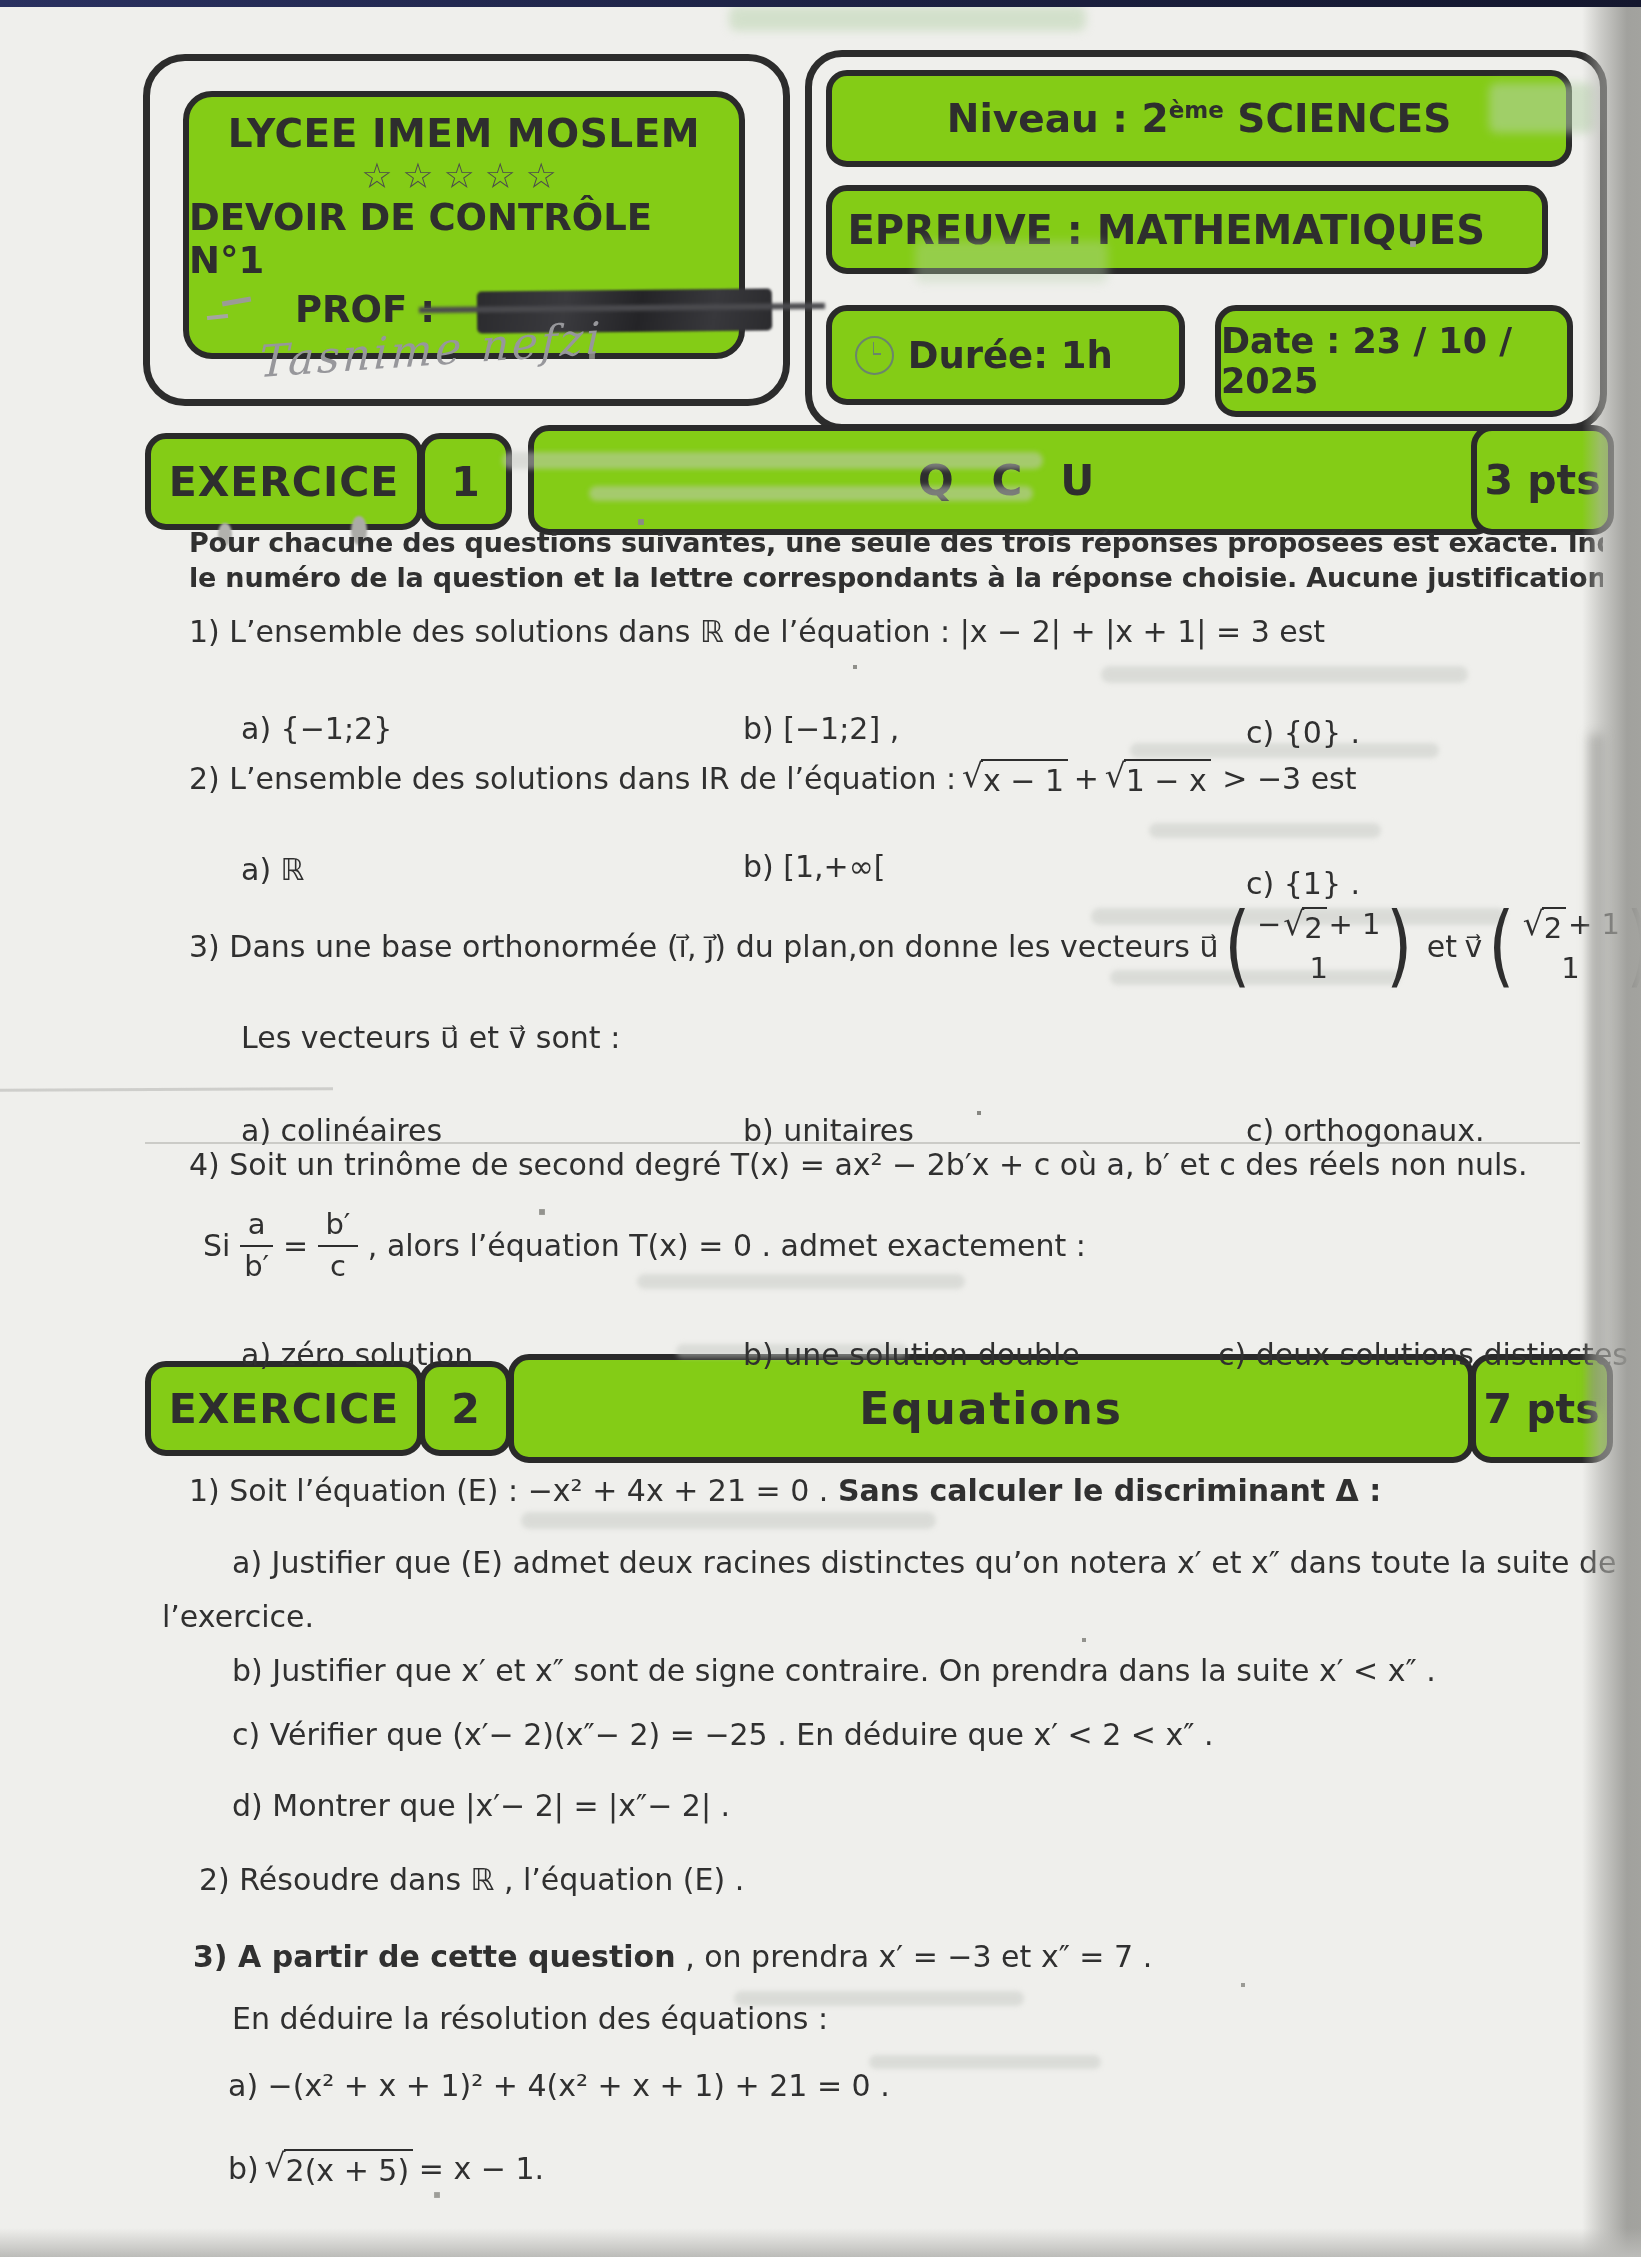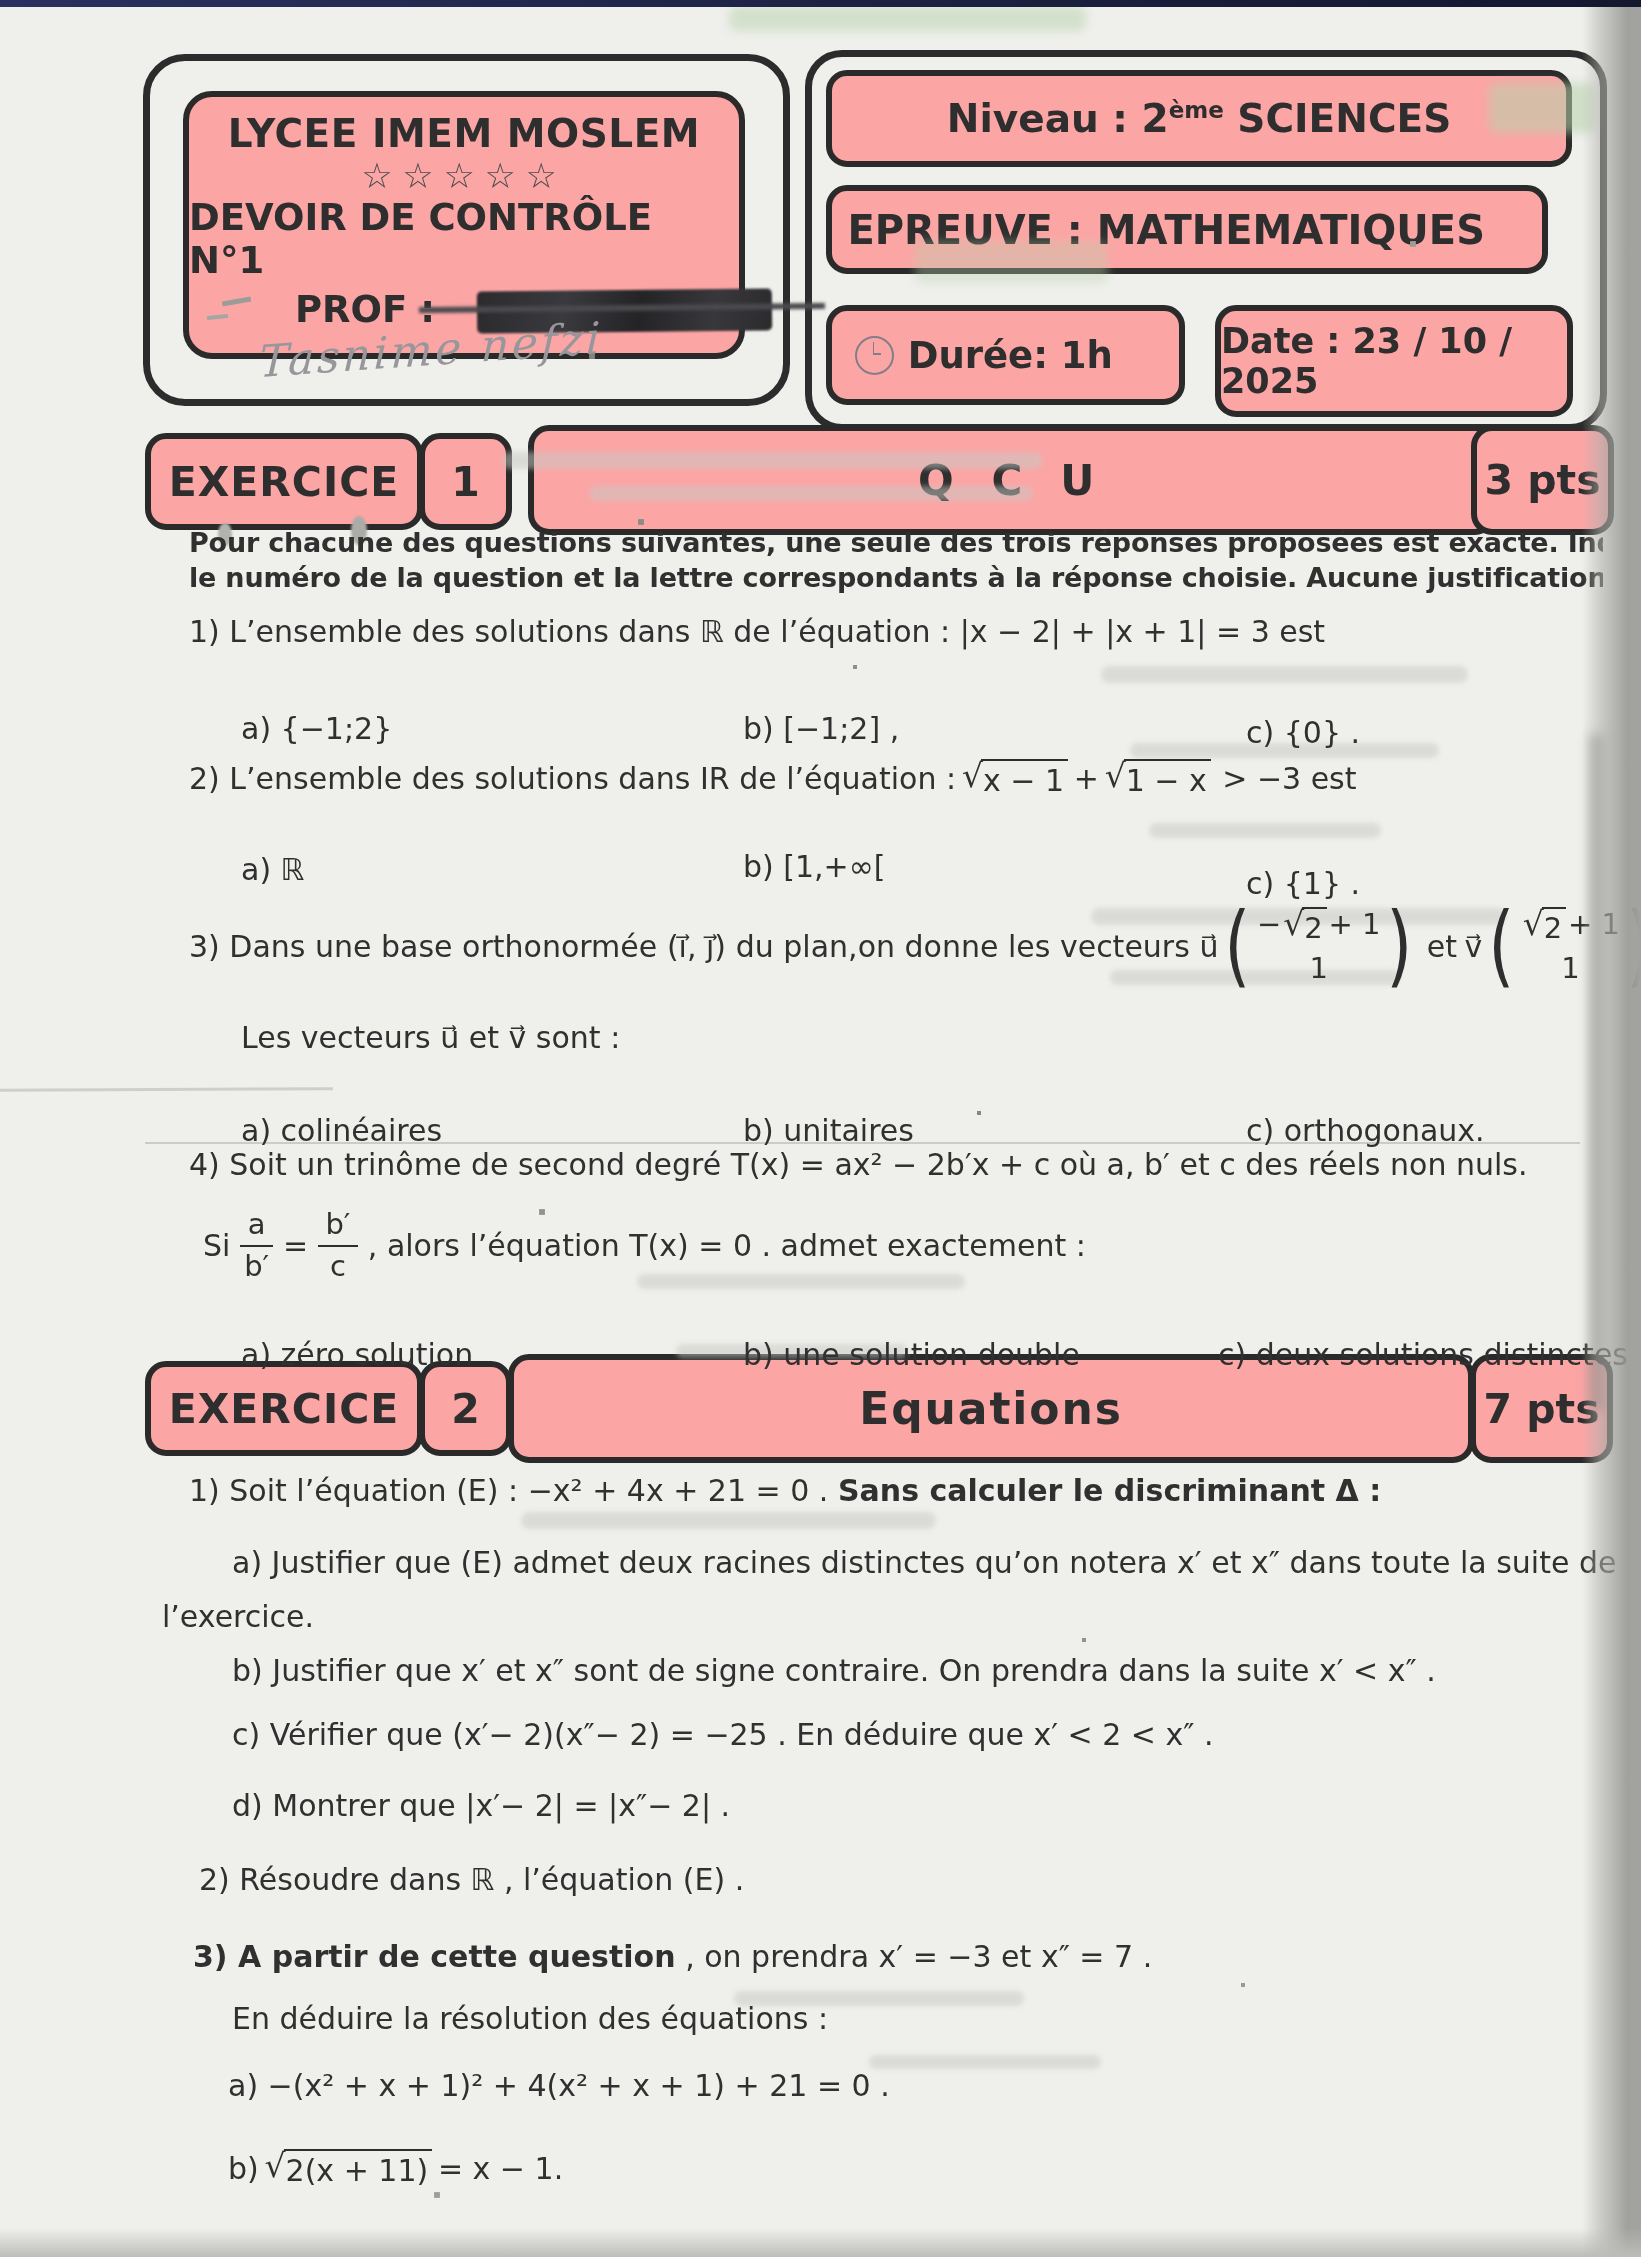--- a/index.html
+++ b/index.html
@@ -18,21 +18,21 @@
   .pline{position:absolute;left:145px;top:1142px;width:1435px;height:1.9px;background:#b7b7b3;opacity:.65;z-index:3;}
   .pline2{position:absolute;left:0;top:1088px;width:333px;height:2.9px;background:#c0c0bd;opacity:.7;transform:rotate(-.3deg);z-index:3;}
   .speck{position:absolute;left:0;top:0;width:1.9px;height:1.9px;z-index:4;background:transparent;
     box-shadow:591px 355px 0 1.9px #84847f,854px 666px 0 1px #8f8f8a,1412px 243px 0 1.9px #9d9d98,
                541px 1211px 0 1.9px #93938e,978px 1112px 0 1px #878782,436px 2194px 0 1.9px #9d9d98,
                1083px 1639px 0 1px #92928d,640px 521px 0 1.9px #8b8b86,1242px 1984px 0 1px #9a9a95;}
   .drip{position:absolute;left:351px;top:516px;width:16.4px;height:29px;border-radius:50%;background:#ababa7;filter:blur(1px);z-index:6;}
   .drip2{position:absolute;left:218px;top:523px;width:13.5px;height:23px;border-radius:50%;background:#b2b2ae;filter:blur(1px);z-index:6;}
   
   .frame{position:absolute;border:7.7px solid #2c2c2c;border-radius:42px;background:transparent;z-index:2;}
-  .fbox{position:absolute;border:6.8px solid #2a2a2a;border-radius:21px;background:#fca5a5;z-index:2;
+  .fbox{position:absolute;border:6.8px solid #2a2a2a;border-radius:21px;background:#84cc16;z-index:2;
         display:flex;align-items:center;justify-content:center;font-weight:bold;}
   
   .h-school{font-size:39px;letter-spacing:0.5px;}
   .h-stars{font-size:35px;color:#4c4c4c;letter-spacing:9.7px;font-weight:normal;}
   .h-title{font-size:37px;}
   .h-prof{position:absolute;left:295px;top:288px;font-size:37px;font-weight:bold;z-index:10;}
   .redact{position:absolute;left:477px;top:290px;width:295px;height:42px;z-index:10;background:
           linear-gradient(100deg,#2b2b2e 0%,#3a3a3e 30%,#242427 55%,#38383c 80%,#2b2b2e 100%);
           border-radius:4.8px;filter:blur(1.2px);transform:rotate(-.6deg);}
   .redact::after{content:"";position:absolute;left:-58px;top:15.4px;width:406px;height:5.8px;background:#4a4a4e;filter:blur(1px);}
@@ -253,19 +253,19 @@
   <div class="tline" style="left:193px;top:1939px;">
     <span class="bold">3) A partir de cette question</span>
     <span>, on prendra x′ = −3 et x″ = 7 .</span>
   </div>
   <div class="tline" style="left:232px;top:2001px;">En déduire la résolution des équations :</div>
   <div class="tline" style="left:228px;top:2068px;">a) −(x² + x + 1)² + 4(x² + x + 1) + 21 = 0 .</div>
   <div class="tline mrow" style="left:228px;top:2149px;">
     <span>b)</span>
     <span class="rad">
         <span class="sign">√</span>
-        <span class="arg">2(x + 11)</span>
+        <span class="arg">2(x + 5)</span>
       </span>
     <span>= x − 1.</span>
   </div>
 
 </div>
 
 
 </body></html>

